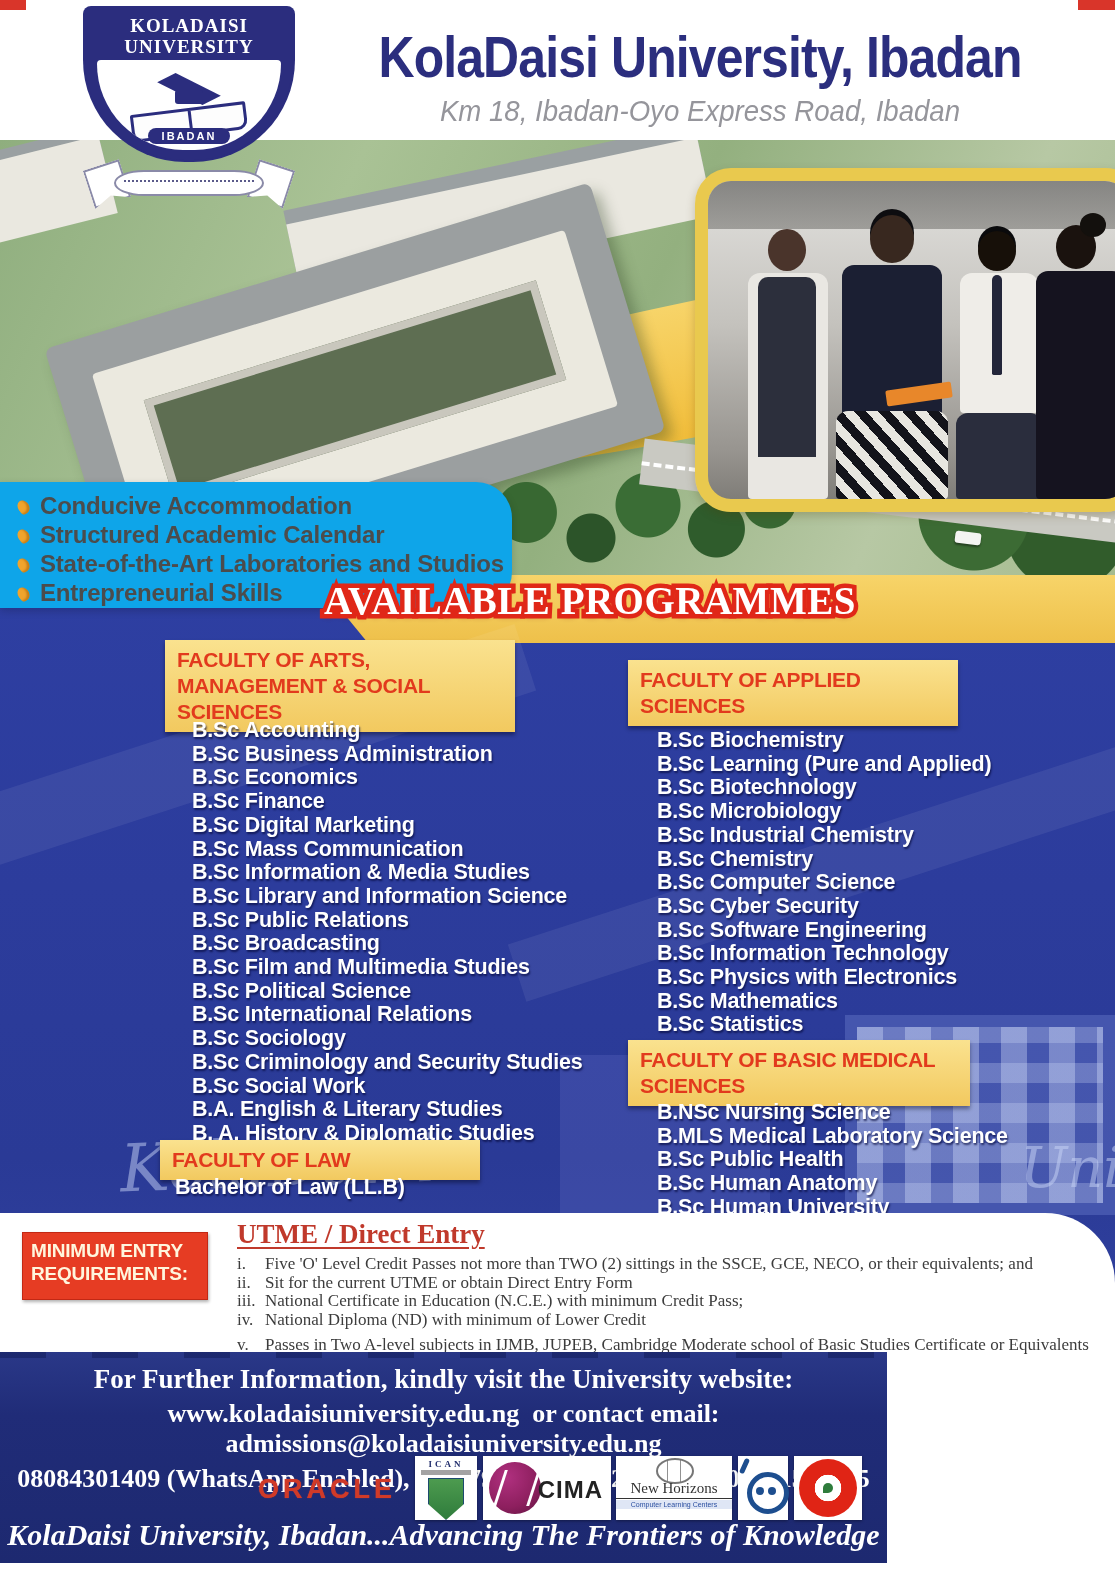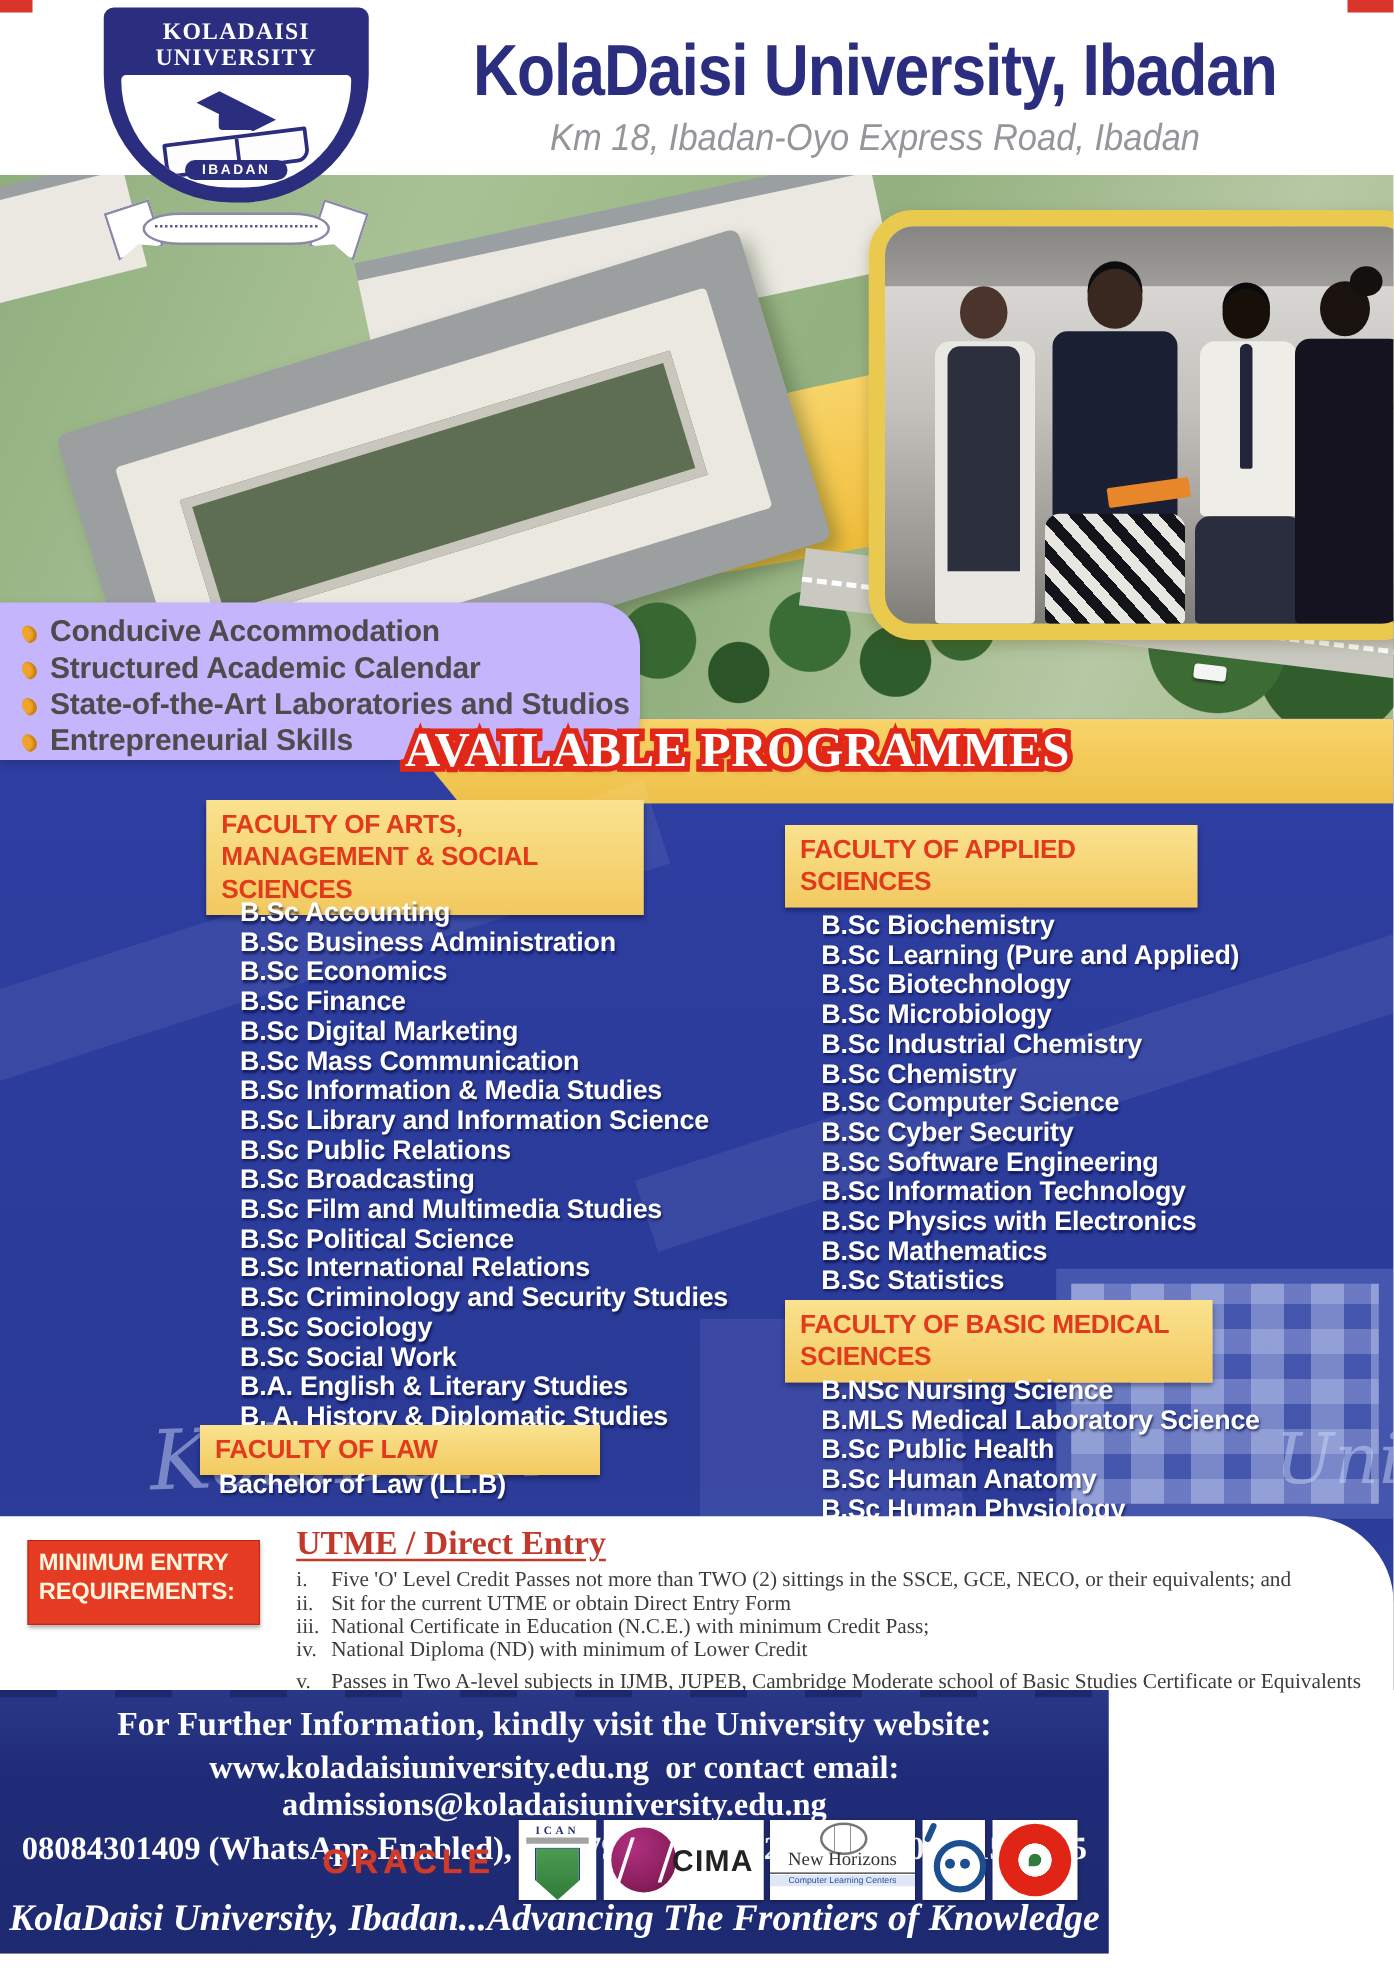--- a/index.html
+++ b/index.html
@@ -87,21 +87,21 @@
   .pf-lintel { position:absolute; left:0; right:0; top:0; height:48px;
                background:linear-gradient(180deg,#3a3a38,#6f6e6a); opacity:.55; }
   .fig { position:absolute; }
   .head { position:absolute; border-radius:50%; }
   .torso { position:absolute; border-radius:12px 12px 4px 4px; }
   .paper { position:absolute; left:178px; top:205px; width:66px; height:16px; background:#e8872a;
            transform:rotate(-8deg); border-radius:2px; z-index:9; }
 
   
   .highlight-panel { position:absolute; left:0; top:482px; width:512px; height:126px; z-index:4;
-                     background:#c4b5fd; border-radius:0 36px 36px 0; box-shadow:0 3px 8px rgba(0,0,0,.18); }
+                     background:#0ea5e9; border-radius:0 36px 36px 0; box-shadow:0 3px 8px rgba(0,0,0,.18); }
   .highlight-panel ul { list-style:none; margin:0; padding:9px 0 0 40px; }
   .highlight-panel li { position:relative; font-size:24px; line-height:29px; font-weight:600;
                         color:#4c4c4c; letter-spacing:-0.2px; }
   .hl-bullet { position:absolute; left:-22px; top:9px; width:11px; height:14px; background:#f0a42c;
                border-radius:50% 50% 50% 4px; transform:rotate(-35deg);
                box-shadow:inset -2px -2px 2px rgba(160,90,0,.5); }
 
   
   .banner { position:absolute; left:315px; top:578px; width:550px; height:54px; z-index:7; text-align:center; }
   .banner .layer { position:absolute; left:0; right:0; top:0; font-weight:900; font-size:39px;
@@ -339,22 +339,22 @@
         <li><span>B.Sc Finance</span></li>
         <li><span>B.Sc Digital Marketing</span></li>
         <li><span>B.Sc Mass Communication</span></li>
         <li><span>B.Sc Information &amp; Media Studies</span></li>
         <li><span>B.Sc Library and Information Science</span></li>
         <li><span>B.Sc Public Relations</span></li>
         <li><span>B.Sc Broadcasting</span></li>
         <li><span>B.Sc Film and Multimedia Studies</span></li>
         <li><span>B.Sc Political Science</span></li>
         <li><span>B.Sc International Relations</span></li>
+        <li><span>B.Sc Sociology</span></li>
         <li><span>B.Sc Criminology and Security Studies</span></li>
-        <li><span>B.Sc Sociology</span></li>
         <li><span>B.Sc Social Work</span></li>
         <li><span>B.A. English &amp; Literary Studies</span></li>
         <li><span>B. A. History &amp; Diplomatic Studies</span></li>
       </ul>
 
     <div class="fac-bar bar-law">FACULTY OF LAW</div>
     <div class="prog-single">Bachelor of Law (LL.B)</div>
 
     <div class="fac-bar bar-applied">FACULTY OF APPLIED SCIENCES</div>
     <ul class="prog-list list-applied">
@@ -374,21 +374,21 @@
         <li><span>B.Sc Statistics</span></li>
       </ul>
 
     <div class="fac-bar bar-medical">FACULTY OF BASIC MEDICAL SCIENCES</div>
     <ul class="prog-list list-medical">
 
     <li><span>B.NSc Nursing Science</span></li>
         <li><span>B.MLS Medical Laboratory Science</span></li>
         <li><span>B.Sc Public Health</span></li>
         <li><span>B.Sc Human Anatomy</span></li>
-        <li><span>B.Sc Human Physiology</span></li>
+        <li><span>B.Sc Human University</span></li>
       </ul>
   </div>
 
   <div class="req-panel">
     <div class="req-box">MINIMUM ENTRY REQUIREMENTS:</div>
     <div class="req-heading">UTME / Direct Entry</div>
     <ol class="req-items">
 
         <li>
           <span class="rnum">i.</span>

